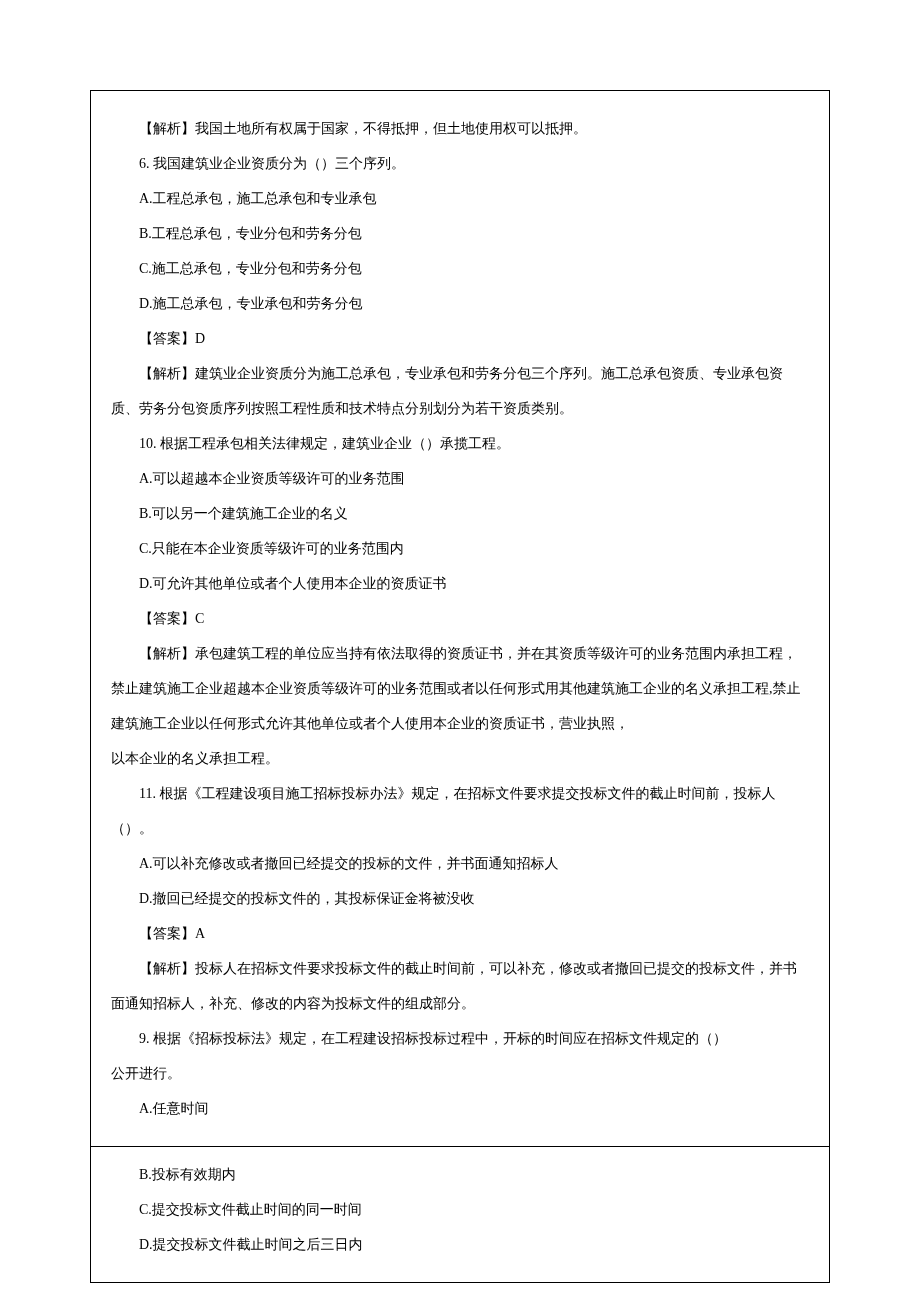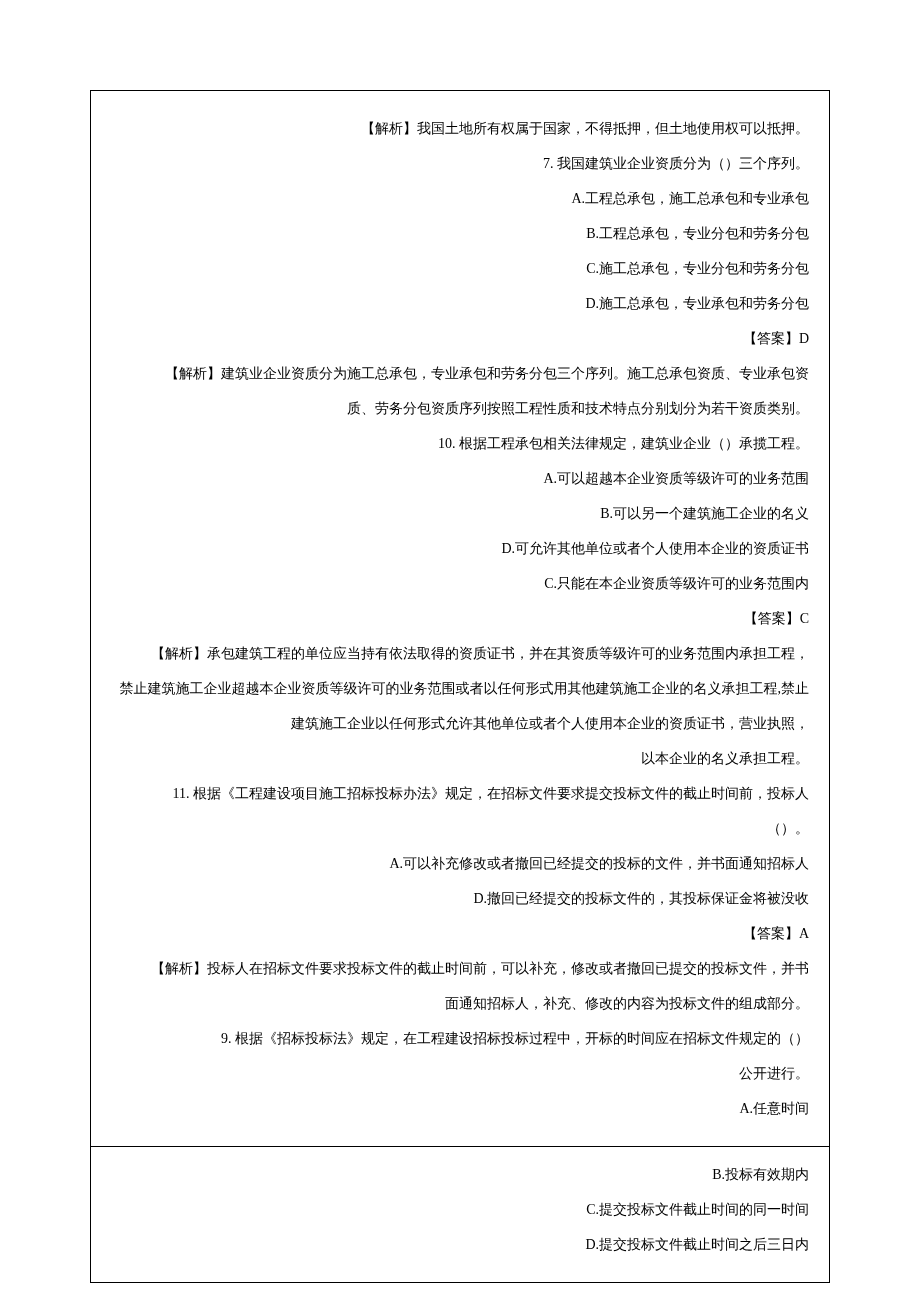--- a/index.html
+++ b/index.html
@@ -1,19 +1,18 @@
 <!DOCTYPE html>
 <html><head>
   <meta charset="utf-8">
   <style>
     * {
       margin: 0;
       padding: 0;
       box-sizing: border-box;
-      text-align: right;
     }
     body {
       background: #ffffff;
       font-family: "SimSun", "宋体", serif;
       width: 920px;
       margin: 0 auto;
       padding: 0;
     }
     .page-container {
       border: 1px solid #000;
@@ -43,33 +42,33 @@
     .continue-line {
       text-indent: 0;
     }
   </style>
 </head>
 <body>
 
 <div class="page-container">
   <p class="para">【解析】我国土地所有权属于国家，不得抵押，但土地使用权可以抵押。</p>
 
-  <p class="para">7. 我国建筑业企业资质分为（）三个序列。</p>
+  <p class="para">6. 我国建筑业企业资质分为（）三个序列。</p>
   <p class="para">A.工程总承包，施工总承包和专业承包</p>
   <p class="para">B.工程总承包，专业分包和劳务分包</p>
   <p class="para">C.施工总承包，专业分包和劳务分包</p>
   <p class="para">D.施工总承包，专业承包和劳务分包</p>
   <p class="para">【答案】D</p>
   <p class="analysis-wrap">【解析】建筑业企业资质分为施工总承包，专业承包和劳务分包三个序列。施工总承包资质、专业承包资质、劳务分包资质序列按照工程性质和技术特点分别划分为若干资质类别。</p>
 
   <p class="para">10. 根据工程承包相关法律规定，建筑业企业（）承揽工程。</p>
   <p class="para">A.可以超越本企业资质等级许可的业务范围</p>
   <p class="para">B.可以另一个建筑施工企业的名义</p>
+  <p class="para">C.只能在本企业资质等级许可的业务范围内</p>
   <p class="para">D.可允许其他单位或者个人使用本企业的资质证书</p>
-  <p class="para">C.只能在本企业资质等级许可的业务范围内</p>
   <p class="para">【答案】C</p>
   <p class="analysis-wrap">【解析】承包建筑工程的单位应当持有依法取得的资质证书，并在其资质等级许可的业务范围内承担工程，禁止建筑施工企业超越本企业资质等级许可的业务范围或者以任何形式用其他建筑施工企业的名义承担工程,禁止建筑施工企业以任何形式允许其他单位或者个人使用本企业的资质证书，营业执照，</p>
   <p class="continue-line">以本企业的名义承担工程。</p>
 
   <p class="para">11. 根据《工程建设项目施工招标投标办法》规定，在招标文件要求提交投标文件的截止时间前，投标人（）。</p>
   <p class="para">A.可以补充修改或者撤回已经提交的投标的文件，并书面通知招标人</p>
   <p class="para">D.撤回已经提交的投标文件的，其投标保证金将被没收</p>
   <p class="para">【答案】A</p>
   <p class="analysis-wrap">【解析】投标人在招标文件要求投标文件的截止时间前，可以补充，修改或者撤回已提交的投标文件，并书面通知招标人，补充、修改的内容为投标文件的组成部分。</p>
 

